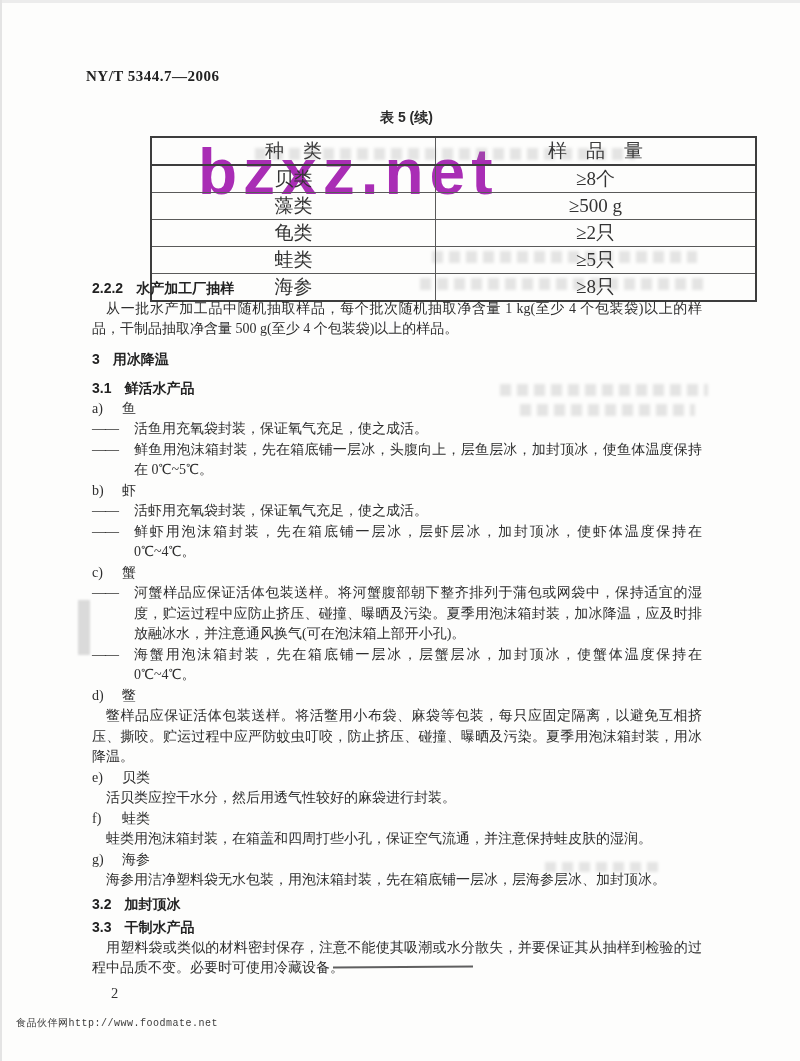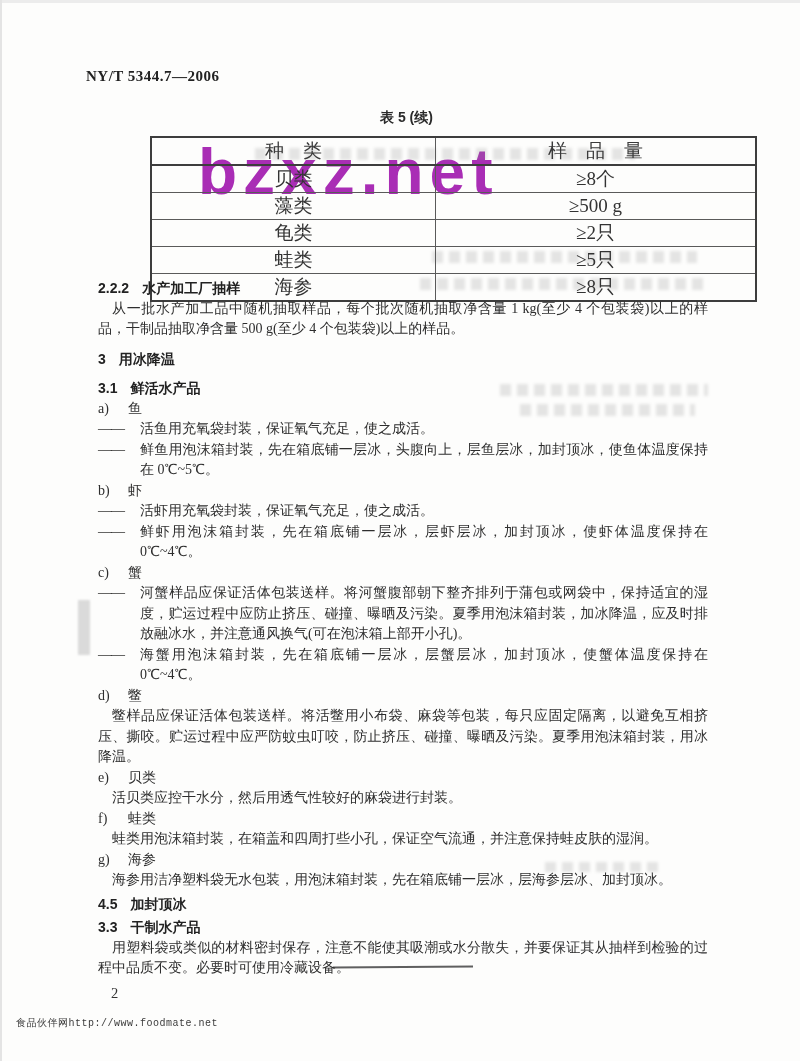--- a/index.html
+++ b/index.html
@@ -38,21 +38,21 @@
   table.sample-table th, table.sample-table td{
     border:1px solid #5a5a5a;text-align:center;padding:0;
     font-weight:normal;background:transparent;
   }
   table.sample-table{border:2px solid #3d3d3d;}
   table.sample-table th{height:24px;border-bottom:2px solid #3d3d3d;color:#3a3a3a;}
   table.sample-table td{height:22px;}
   col.c-species{width:47%;} col.c-qty{width:53%;}
 
   .content{
-    position:absolute;left:98px;top:278px;width:610px;z-index:1;
+    position:absolute;left:92px;top:278px;width:610px;z-index:1;
     font-size:14px;line-height:20.5px;color:#2e2e2e;
   }
   .content p{margin:0;}
   .h{font-weight:bold;font-family:"Liberation Sans", sans-serif;color:#222;}
   .h .num{display:inline-block;margin-right:13px;font-family:"Liberation Sans", sans-serif;}
   .mt-lg{margin-top:9px !important;}
   .mt-sm{margin-top:3px !important;}
   .para{text-indent:1em;text-align:justify;}
   .item-head{margin-left:27px;}
   .item-head .marker{display:inline-block;min-width:30px;}
@@ -185,21 +185,21 @@
       <span class="marker">f)</span><span>蛙类</span>
     </p>
     <p class="para">蛙类用泡沫箱封装，在箱盖和四周打些小孔，保证空气流通，并注意保持蛙皮肤的湿润。</p>
 
     <p class="item-head">
       <span class="marker">g)</span><span>海参</span>
     </p>
     <p class="para">海参用洁净塑料袋无水包装，用泡沫箱封装，先在箱底铺一层冰，层海参层冰、加封顶冰。</p>
 
     <p class="h mt-sm">
-      <span class="num">4.5</span><span>加封顶冰</span>
+      <span class="num">3.2</span><span>加封顶冰</span>
     </p>
 
     <p class="h mt-sm">
       <span class="num">3.3</span><span>干制水产品</span>
     </p>
     <p class="para">用塑料袋或类似的材料密封保存，注意不能使其吸潮或水分散失，并要保证其从抽样到检验的过程中品质不变。必要时可使用冷藏设备。</p>
 
   </div>
 
   <div class="end-rule"></div>

